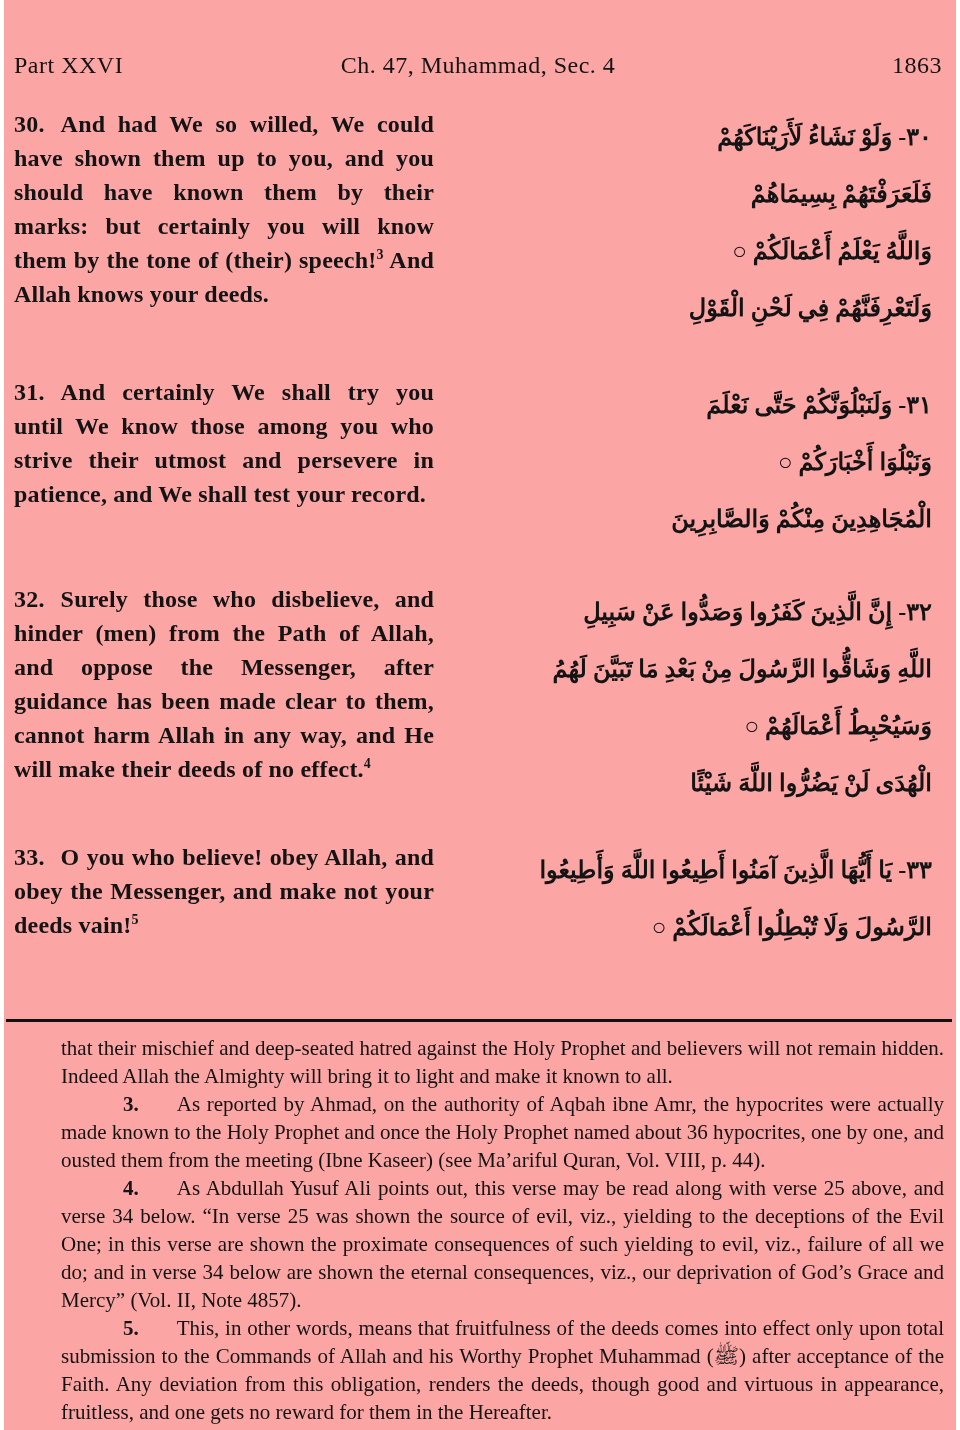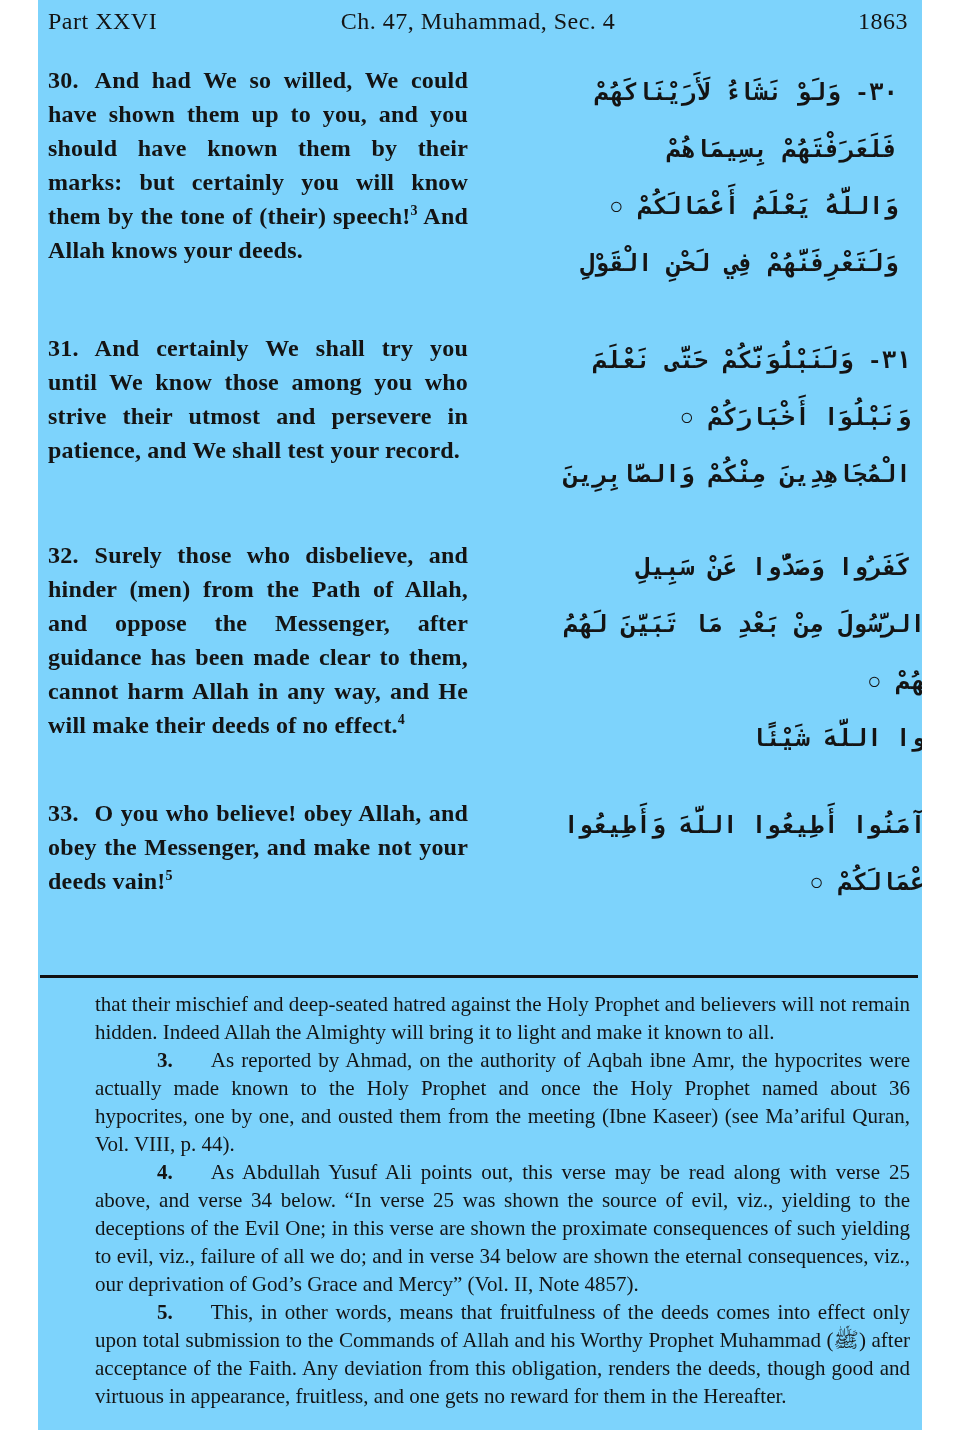--- a/index.html
+++ b/index.html
@@ -1,39 +1,39 @@
 <!DOCTYPE html>
 <html><head>
 <meta charset="utf-8">
 <style>
   * { box-sizing: border-box; }
   html, body { margin: 0; padding: 0; background: #ffffff; }
   .page {
     position: relative;
-    width: 884px;
+    width: 952px;
     height: 1430px;
     margin: 0 auto;
-    background: #7dd3fc;
+    background: #fca5a5;
     color: #141414;
     overflow: hidden;
     font-family: "Liberation Serif", serif;
   }
 
   
   .hdr {
     display: grid;
     grid-template-columns: 1fr auto 1fr;
     align-items: baseline;
     padding: 8px 14px 0 10px;
     font-size: 24px;
     letter-spacing: 0.5px;
   }
   .hdr-left  { justify-self: start; }
   .hdr-center{ justify-self: center; }
-  .hdr-right { justify-self: end; }
+  .hdr-right { justify-self: end; margin-top: 44px; }
 
   
   .verses {
     padding: 28px 24px 0 10px;
     min-height: 936px;
   }
   .verse-row {
     display: grid;
     grid-template-columns: 420px 1fr;
     column-gap: 48px;
@@ -48,21 +48,21 @@
     font-size: 24px;
     line-height: 34px;
     text-align: justify;
     letter-spacing: 0.2px;
   }
   .en .vnum { margin-right: 16px; }
   .en sup { font-size: 14px; line-height: 0; }
   .ar {
     direction: rtl;
     text-align: right;
-    font-family: Liberation Mono, monospace;
+    font-family: Liberation Serif, serif;
     font-weight: 700;
     font-size: 24px;
     line-height: 57px;
     padding-top: 2px;
     margin-left: 48px;
   }
   .ar-line { white-space: nowrap; }
 
   
   .fn-rule {

